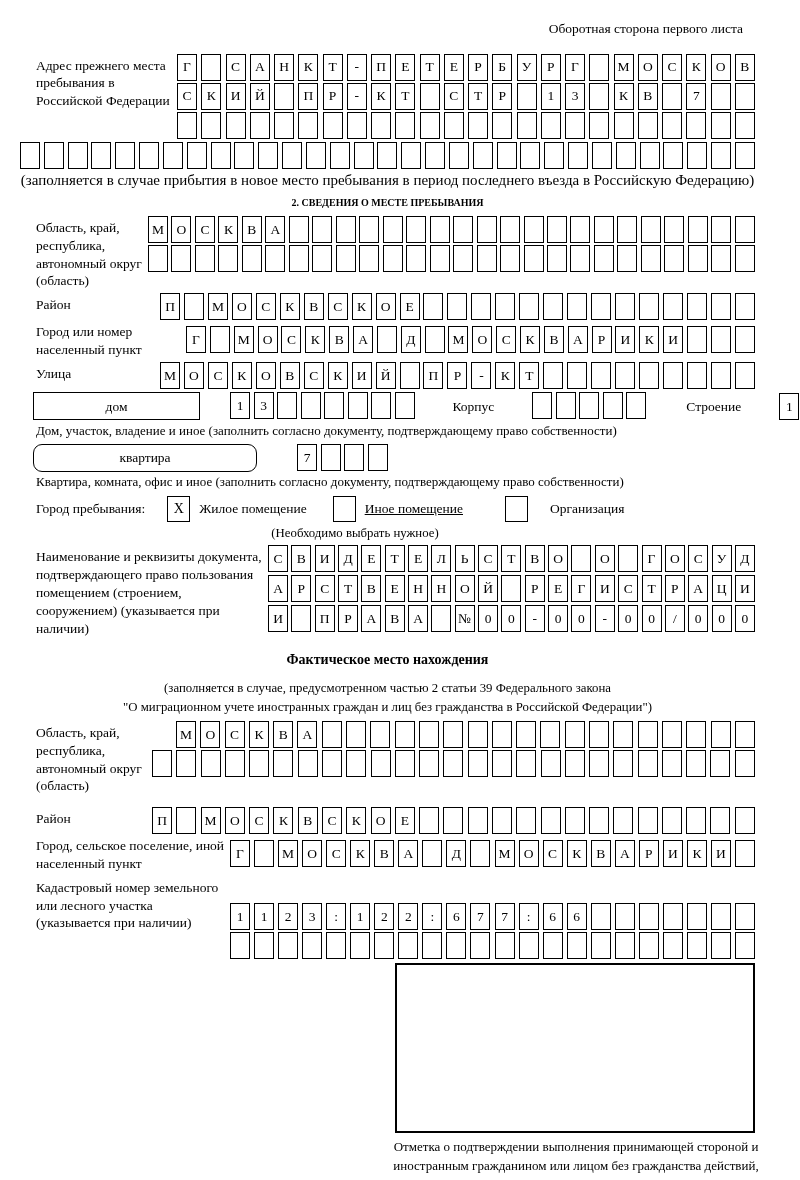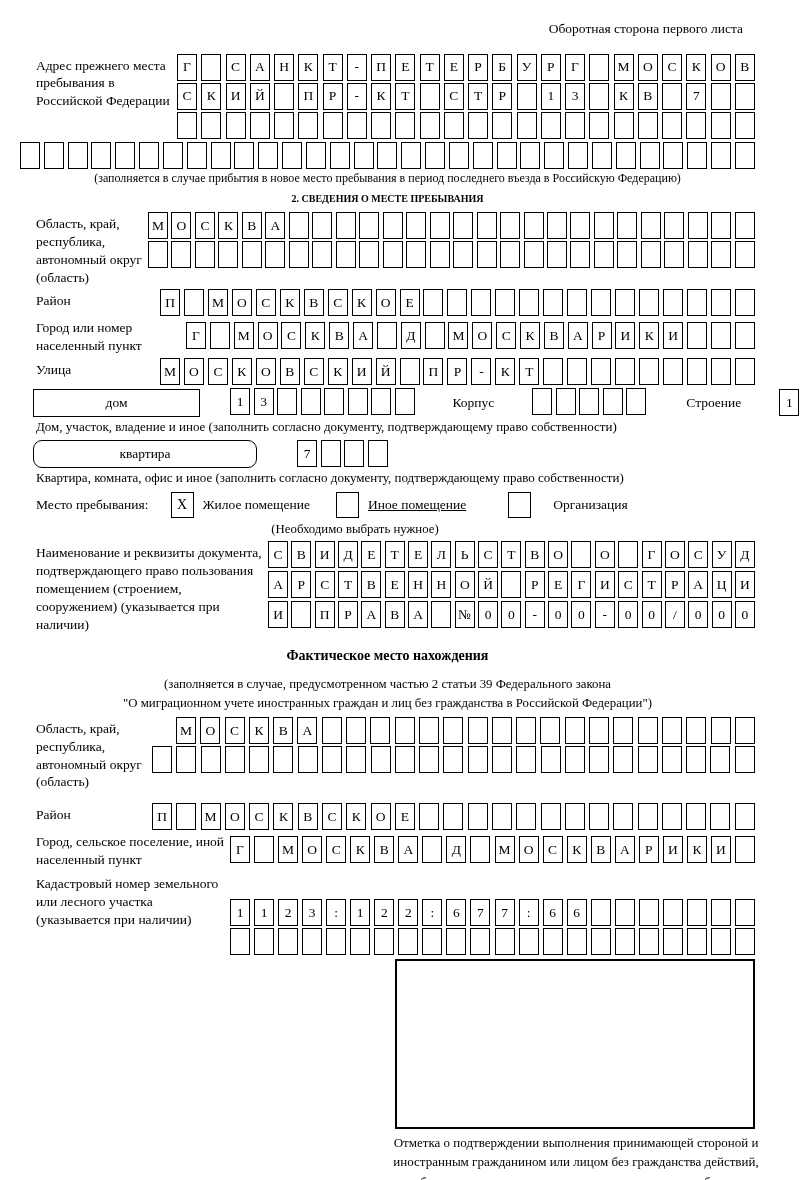--- a/index.html
+++ b/index.html
@@ -23,21 +23,21 @@
     width:20px;height:27px;box-sizing:border-box;border:1.6px solid #000;
     display:flex;align-items:center;justify-content:center;
     font-size:13.5px;background:#fff;flex-shrink:0;
   }
   .cells.loose{justify-content:flex-start;gap:3.5px;}
   .offset-left{margin-left:-24px;}
 
   .w157{width:157px}.w128{width:128px}.w140{width:140px}.w166{width:166px}
   .w156{width:156px}.w132{width:132px}.w210{width:210px}.w242{width:242px}
 
-  .caption{text-align:center;font-size:12px;margin:2px 0 4px;}
+  .caption{text-align:center;font-size:15px;margin:2px 0 4px;}
   .caption-left{font-size:13px;margin:2px 0 4px;padding-left:16px;}
   .h-bold{font-weight:bold;text-align:center;font-size:10px;margin:6px 0 7px;}
 
   .domrow{display:flex;align-items:center;margin-top:2px;margin-bottom:2px;gap:24px;}
   .widebox{border:1.6px solid #000;box-sizing:border-box;height:28px;
     display:flex;align-items:center;justify-content:center;flex-shrink:0;}
   .dom-box{width:167px;margin-left:13px;margin-right:6px;}
   .kv-box{width:224px;margin-left:13px;margin-right:16px;border-radius:9px;}
   .inline-label{padding:0 14px;white-space:nowrap;}
 
@@ -380,21 +380,21 @@
     <div class="cells loose">
         <span class="cell">7</span>
         <span class="cell"></span>
         <span class="cell"></span>
         <span class="cell"></span>
       </div>
   </div>
   <div class="caption-left">Квартира, комната, офис и иное (заполнить согласно документу, подтверждающему право собственности)</div>
 
   <div class="mestorow">
-    <span style="padding-right:22px;white-space:nowrap;">Место пребывания:</span>
+    <span style="padding-right:22px;white-space:nowrap;">Город пребывания:</span>
     <span class="chk">X</span>
     <span class="mesto-label" style="padding-right:26px;">Жилое помещение</span>
     <span class="chk"></span>
     <span class="mesto-label" style="padding-right:42px;text-decoration:underline;">Иное помещение</span>
     <span class="chk"></span>
     <span class="mesto-label" style="padding-left:22px;">Организация</span>
   </div>
   <div class="note-center">(Необходимо выбрать нужное)</div>
 
   <div class="field doc-field">

